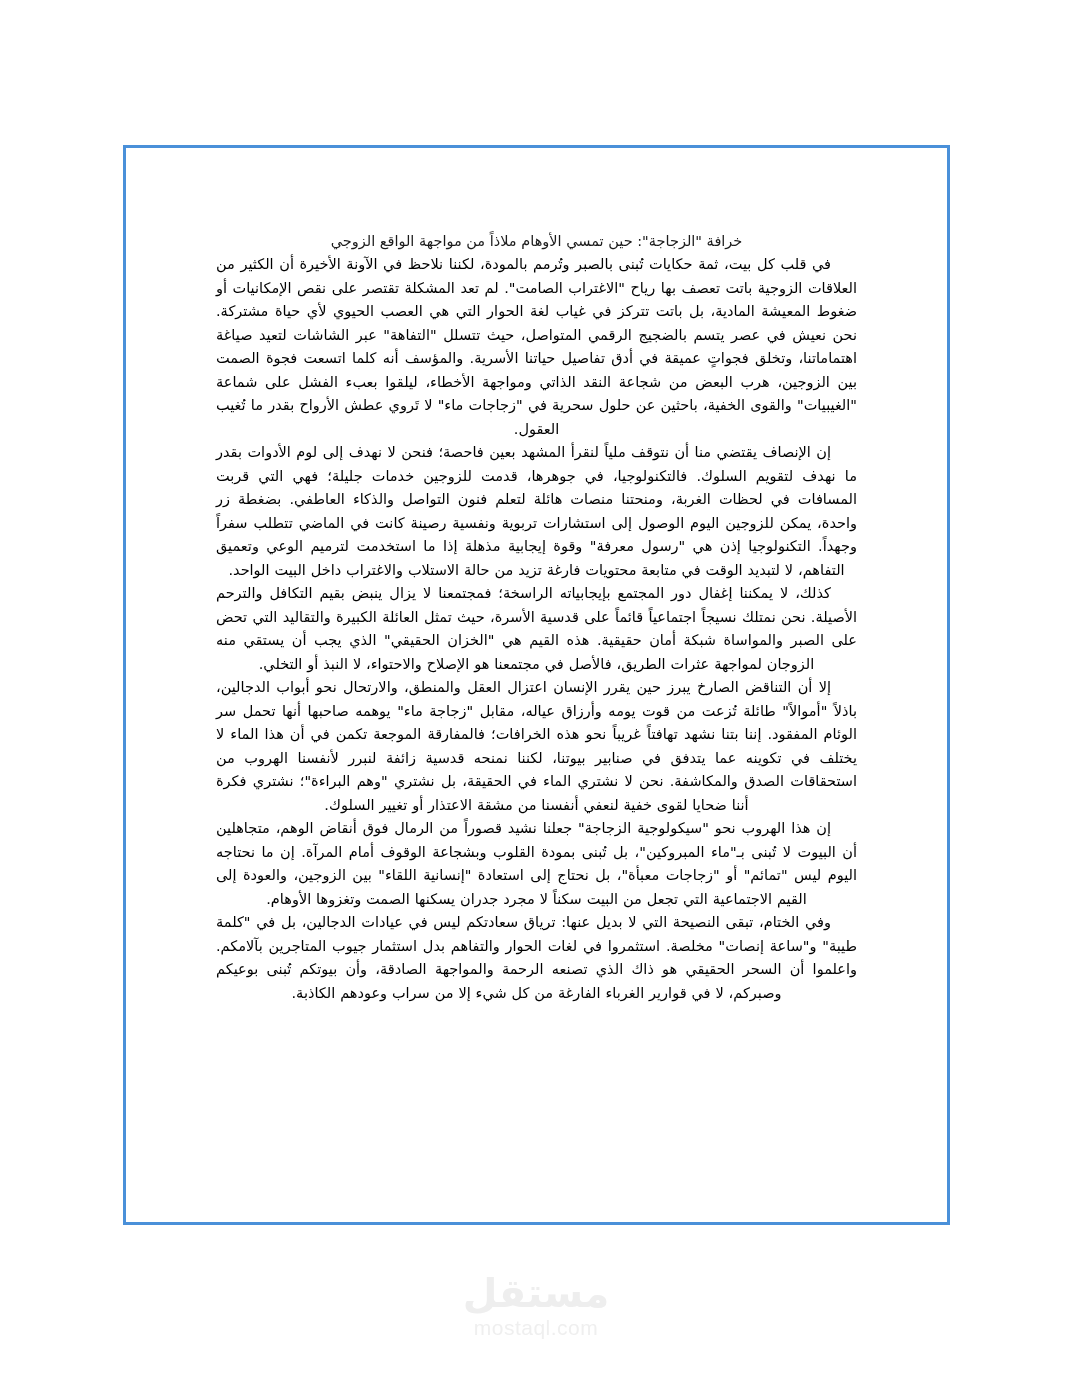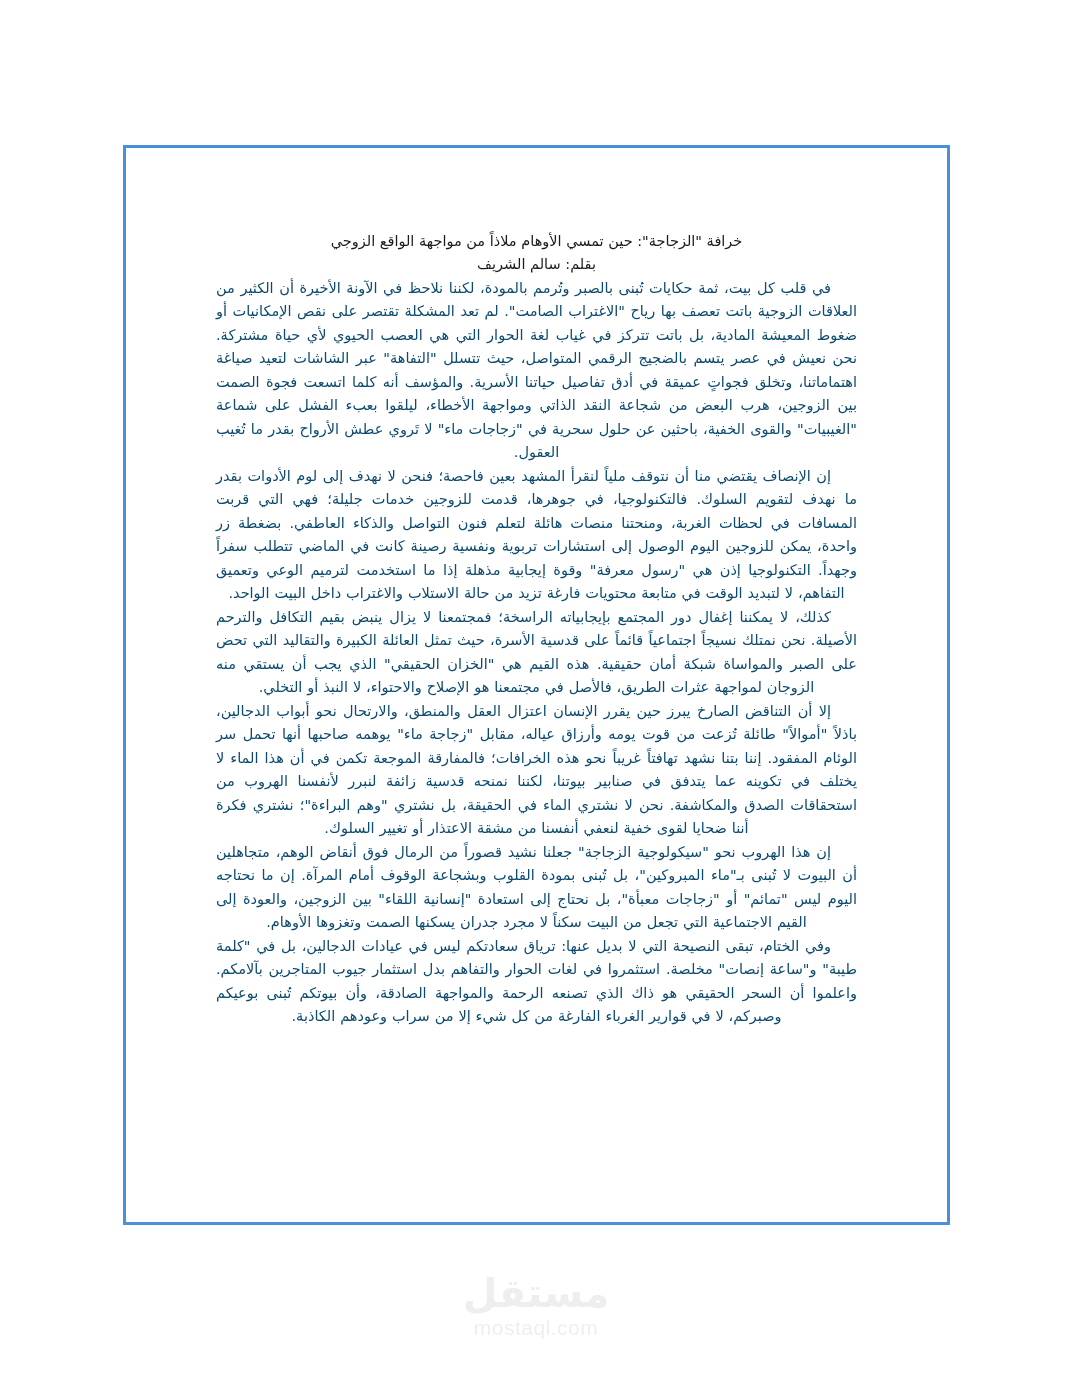--- a/index.html
+++ b/index.html
@@ -58,21 +58,21 @@
     color: #1b1b1b;
     margin: 0;
     text-align: center;
     text-align-last: center;
     font-weight: 400;
   }
 
   .doc-para {
     font-size: 14.5px;
     line-height: 1.62;
-    color: #0c4a6e;
+    color: #000000;
     margin: 0;
     text-indent: 26px;
     text-align: justify;
     text-align-last: center;
     word-spacing: 0.02em;
   }
 
   
   .watermark {
     position: absolute;
@@ -108,21 +108,20 @@
   }
 </style>
 </head>
 <body>
 
 <div class="page-frame">
   <div class="doc-body">
 
     <p class="doc-title">خرافة "الزجاجة": حين تمسي الأوهام ملاذاً من مواجهة الواقع الزوجي</p>
 
-    <p class="doc-byline">بقلم: سالم الشريف</p>
 
     <p class="doc-para">في قلب كل بيت، ثمة حكايات تُبنى بالصبر وتُرمم بالمودة، لكننا نلاحظ في الآونة الأخيرة أن الكثير من العلاقات الزوجية باتت تعصف بها رياح "الاغتراب الصامت". لم تعد المشكلة تقتصر على نقص الإمكانيات أو ضغوط المعيشة المادية، بل باتت تتركز في غياب لغة الحوار التي هي العصب الحيوي لأي حياة مشتركة. نحن نعيش في عصر يتسم بالضجيج الرقمي المتواصل، حيث تتسلل "التفاهة" عبر الشاشات لتعيد صياغة اهتماماتنا، وتخلق فجواتٍ عميقة في أدق تفاصيل حياتنا الأسرية. والمؤسف أنه كلما اتسعت فجوة الصمت بين الزوجين، هرب البعض من شجاعة النقد الذاتي ومواجهة الأخطاء، ليلقوا بعبء الفشل على شماعة "الغيبيات" والقوى الخفية، باحثين عن حلول سحرية في "زجاجات ماء" لا تَروي عطش الأرواح بقدر ما تُغيب العقول.</p>
 
     <p class="doc-para">إن الإنصاف يقتضي منا أن نتوقف ملياً لنقرأ المشهد بعين فاحصة؛ فنحن لا نهدف إلى لوم الأدوات بقدر ما نهدف لتقويم السلوك. فالتكنولوجيا، في جوهرها، قدمت للزوجين خدمات جليلة؛ فهي التي قربت المسافات في لحظات الغربة، ومنحتنا منصات هائلة لتعلم فنون التواصل والذكاء العاطفي. بضغطة زر واحدة، يمكن للزوجين اليوم الوصول إلى استشارات تربوية ونفسية رصينة كانت في الماضي تتطلب سفراً وجهداً. التكنولوجيا إذن هي "رسول معرفة" وقوة إيجابية مذهلة إذا ما استخدمت لترميم الوعي وتعميق التفاهم، لا لتبديد الوقت في متابعة محتويات فارغة تزيد من حالة الاستلاب والاغتراب داخل البيت الواحد.</p>
 
     <p class="doc-para">كذلك، لا يمكننا إغفال دور المجتمع بإيجابياته الراسخة؛ فمجتمعنا لا يزال ينبض بقيم التكافل والترحم الأصيلة. نحن نمتلك نسيجاً اجتماعياً قائماً على قدسية الأسرة، حيث تمثل العائلة الكبيرة والتقاليد التي تحض على الصبر والمواساة شبكة أمان حقيقية. هذه القيم هي "الخزان الحقيقي" الذي يجب أن يستقي منه الزوجان لمواجهة عثرات الطريق، فالأصل في مجتمعنا هو الإصلاح والاحتواء، لا النبذ أو التخلي.</p>
 
     <p class="doc-para">إلا أن التناقض الصارخ يبرز حين يقرر الإنسان اعتزال العقل والمنطق، والارتحال نحو أبواب الدجالين، باذلاً "أموالاً" طائلة تُزعت من قوت يومه وأرزاق عياله، مقابل "زجاجة ماء" يوهمه صاحبها أنها تحمل سر الوئام المفقود. إننا بتنا نشهد تهافتاً غريباً نحو هذه الخرافات؛ فالمفارقة الموجعة تكمن في أن هذا الماء لا يختلف في تكوينه عما يتدفق في صنابير بيوتنا، لكننا نمنحه قدسية زائفة لنبرر لأنفسنا الهروب من استحقاقات الصدق والمكاشفة. نحن لا نشتري الماء في الحقيقة، بل نشتري "وهم البراءة"؛ نشتري فكرة أننا ضحايا لقوى خفية لنعفي أنفسنا من مشقة الاعتذار أو تغيير السلوك.</p>
 
     <p class="doc-para">إن هذا الهروب نحو "سيكولوجية الزجاجة" جعلنا نشيد قصوراً من الرمال فوق أنقاض الوهم، متجاهلين أن البيوت لا تُبنى بـ"ماء المبروكين"، بل تُبنى بمودة القلوب وبشجاعة الوقوف أمام المرآة. إن ما نحتاجه اليوم ليس "تمائم" أو "زجاجات معبأة"، بل نحتاج إلى استعادة "إنسانية اللقاء" بين الزوجين، والعودة إلى القيم الاجتماعية التي تجعل من البيت سكناً لا مجرد جدران يسكنها الصمت وتغزوها الأوهام.</p>

